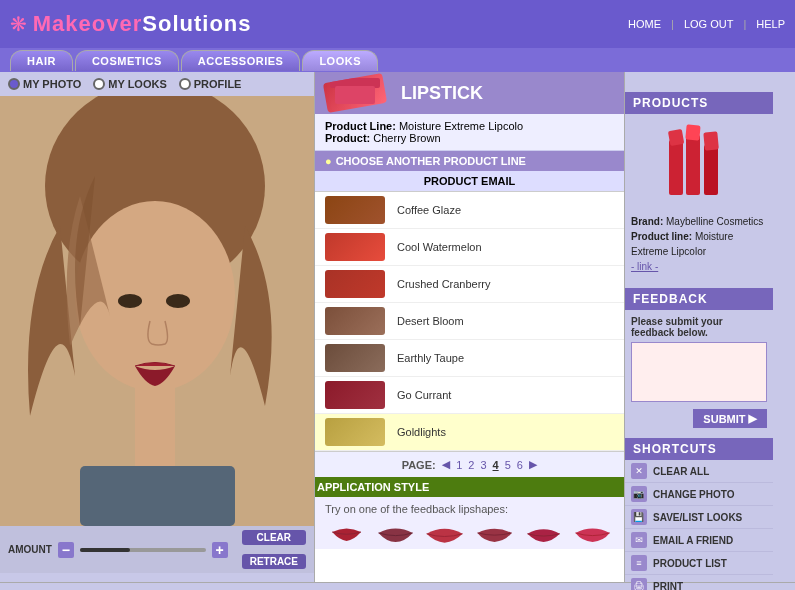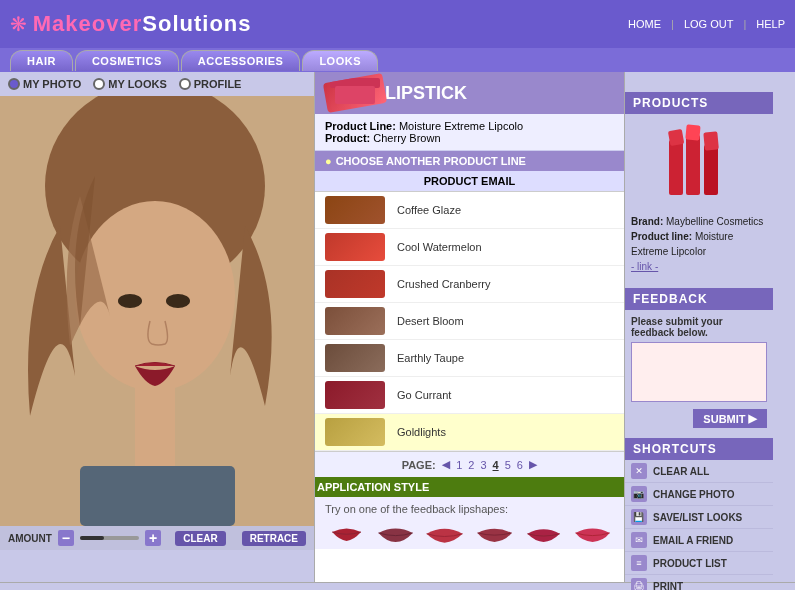--- a/index.html
+++ b/index.html
@@ -34,21 +34,21 @@
     
     #photo-controls { display: flex; align-items: center; gap: 6px; padding: 4px 8px; background: #c0c0dd; }
     #amount-label { font-size: 10px; font-weight: bold; color: #333; }
     #amount-slider { flex: 1; height: 4px; background: #999; border-radius: 2px; position: relative; }
     #amount-slider::after { content:''; position:absolute; left:0; top:0; width: 40%; height:100%; background: #333; border-radius:2px; }
     .control-btn { width: 16px; height: 16px; background: #8877cc; color: white; border: none; border-radius: 2px; font-size: 14px; cursor: pointer; display: flex; align-items: center; justify-content: center; font-weight: bold; }
     .action-btn { background: #6655aa; color: white; border: none; padding: 2px 8px; font-size: 10px; font-weight: bold; cursor: pointer; border-radius: 3px; }
 
     
     #center-panel { width: 310px; background: white; border-right: 1px solid #aaa; overflow-y: auto; }
-    #product-header { background: #9988cc; color: white; padding: 6px 10px; display: flex; align-items: center; gap: 0; }
+    #product-header { background: #9988cc; color: white; padding: 6px 10px; display: flex; align-items: center; gap: 16px; }
     #product-header .lip-img { width: 60px; height: 30px; background: linear-gradient(135deg, #cc3344, #ff6677); border-radius: 4px; transform: rotate(-10deg); }
     #product-title { font-size: 18px; font-weight: bold; color: white; text-transform: uppercase; }
     #product-info { background: #eeeeff; padding: 6px 10px; border-bottom: 1px solid #ccccee; font-size: 11px; }
     #product-info .label { font-weight: bold; }
     #choose-bar { background: #9988cc; color: white; padding: 4px 10px; font-size: 11px; font-weight: bold; display: flex; align-items: center; gap: 4px; }
     #product-list { padding: 0; }
     .product-row { display: flex; align-items: center; padding: 4px 10px; border-bottom: 1px solid #eee; cursor: pointer; }
     .product-row.selected { background: #ffffcc; align-items: center; }
     .swatch { width: 60px; height: 28px; border-radius: 3px; margin-right: 12px; flex-shrink: 0; }
     .product-name { font-size: 11px; color: #333; }
@@ -158,21 +158,21 @@
 
           <rect x="135" y="290" width="40" height="80" fill="#d4a882"></rect>
         </svg>
       </div>
     </div>
     <div id="photo-controls">
       <span id="amount-label">AMOUNT</span>
       <button class="control-btn">−</button>
       <div id="amount-slider"></div>
       <button class="control-btn">+</button>
-      <div style="display:flex;flex-direction:row;gap:16px;margin-left:8px;">
+      <div style="display:flex;flex-direction:column;gap:9px;margin-left:8px;">
         <button class="action-btn">CLEAR</button>
         <button class="action-btn">RETRACE</button>
       </div>
     </div>
   </div>
 
   <div id="center-panel">
     <div id="product-header">
       <div class="lip-img">
         <svg width="60" height="30">

